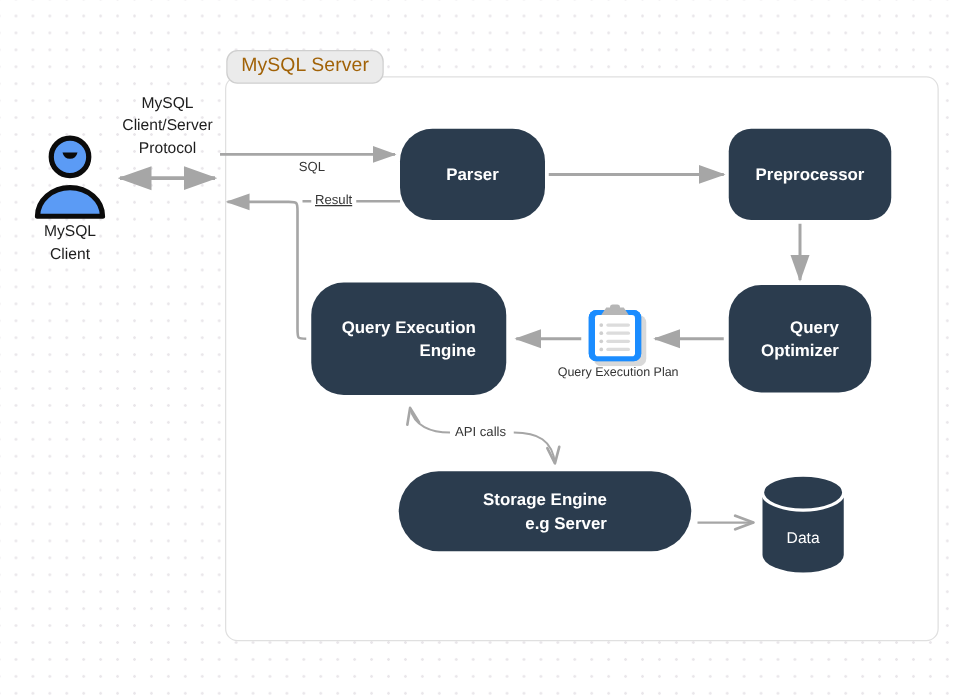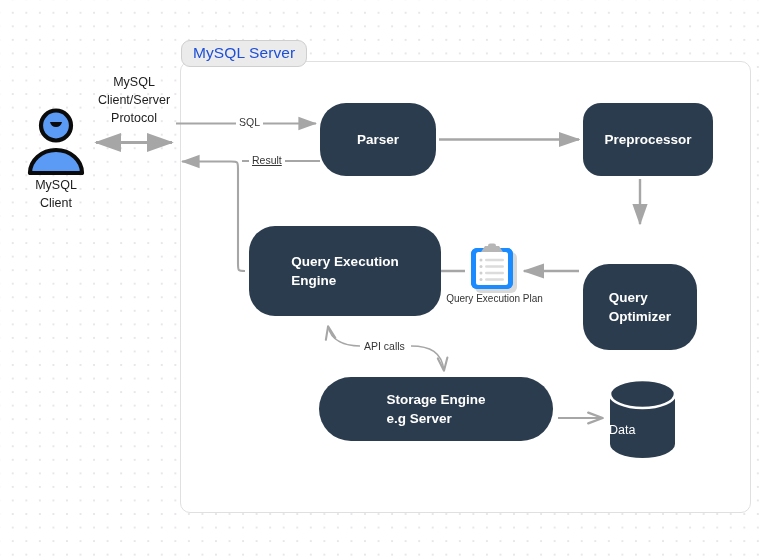--- a/index.html
+++ b/index.html
@@ -44,68 +44,67 @@
   }
   #server-label {
     position: absolute;
     left: 181px;
     top: 40px;
     padding: 3px 11px 4px 11px;
     background: #ebebeb;
     border: 1px solid #cfcfcf;
     border-radius: 9px;
     font-size: 15.5px;
-    color: #1d4ed8;
+    color: #a16207;
     letter-spacing: 0.1px;
     white-space: nowrap;
   }
   
   .node {
     position: absolute;
     background: #2b3c4e;
     color: #ffffff;
     font-weight: bold;
     font-size: 13.5px;
     line-height: 1.42;
     display: flex;
     align-items: center;
     justify-content: center;
-    text-align: left;
+    text-align: right;
     box-sizing: border-box;
   }
   #node-parser {
     left: 320px; top: 103px; width: 116px; height: 73px;
     border-radius: 26px;
   }
   #node-preprocessor {
     left: 583px; top: 103px; width: 130px; height: 73px;
     border-radius: 18px;
   }
   #node-qee {
-    left: 249px; top: 226px; width: 192px; height: 90px;
+    left: 249px; top: 226px; width: 156px; height: 90px;
     border-radius: 26px;
   }
   #node-optimizer {
     left: 583px; top: 228px; width: 114px; height: 86px;
     border-radius: 26px;
-    margin-top: 36px;
   }
   #node-storage {
     left: 319px; top: 377px; width: 234px; height: 64px;
     border-radius: 40px;
   }
   
   #node-data {
     position: absolute;
     left: 609px; top: 379px; width: 67px; height: 80px;
   }
   #node-data .cyl-label {
     position: absolute;
     left: 0; top: 44px; width: 100%;
-    text-align: left;
+    text-align: center;
     color: #ffffff;
     font-size: 12.5px;
     font-weight: normal;
     font-family: "Liberation Sans", sans-serif;
   }
   
   #client-icon { position: absolute; left: 26px; top: 107px; width: 60px; height: 68px; }
   #client-label {
     position: absolute;
     left: 10px; top: 176px; width: 92px;
@@ -125,21 +124,21 @@
   
   .edge-label {
     position: absolute;
     font-size: 10.5px;
     color: #353535;
     background: #ffffff;
     padding: 0 3px;
     white-space: nowrap;
     font-family: "Liberation Sans", sans-serif;
   }
-  #label-sql { left: 236px; top: 116px; }
+  #label-sql { left: 236px; top: 128px; }
   #label-result { left: 249px; top: 154px; text-decoration: underline; }
   #label-api { left: 361px; top: 340px; }
   #label-qep {
     position: absolute;
     left: 437px; top: 293px; width: 115px;
     text-align: center;
     font-size: 10px;
     color: #353535;
     white-space: nowrap;
   }

